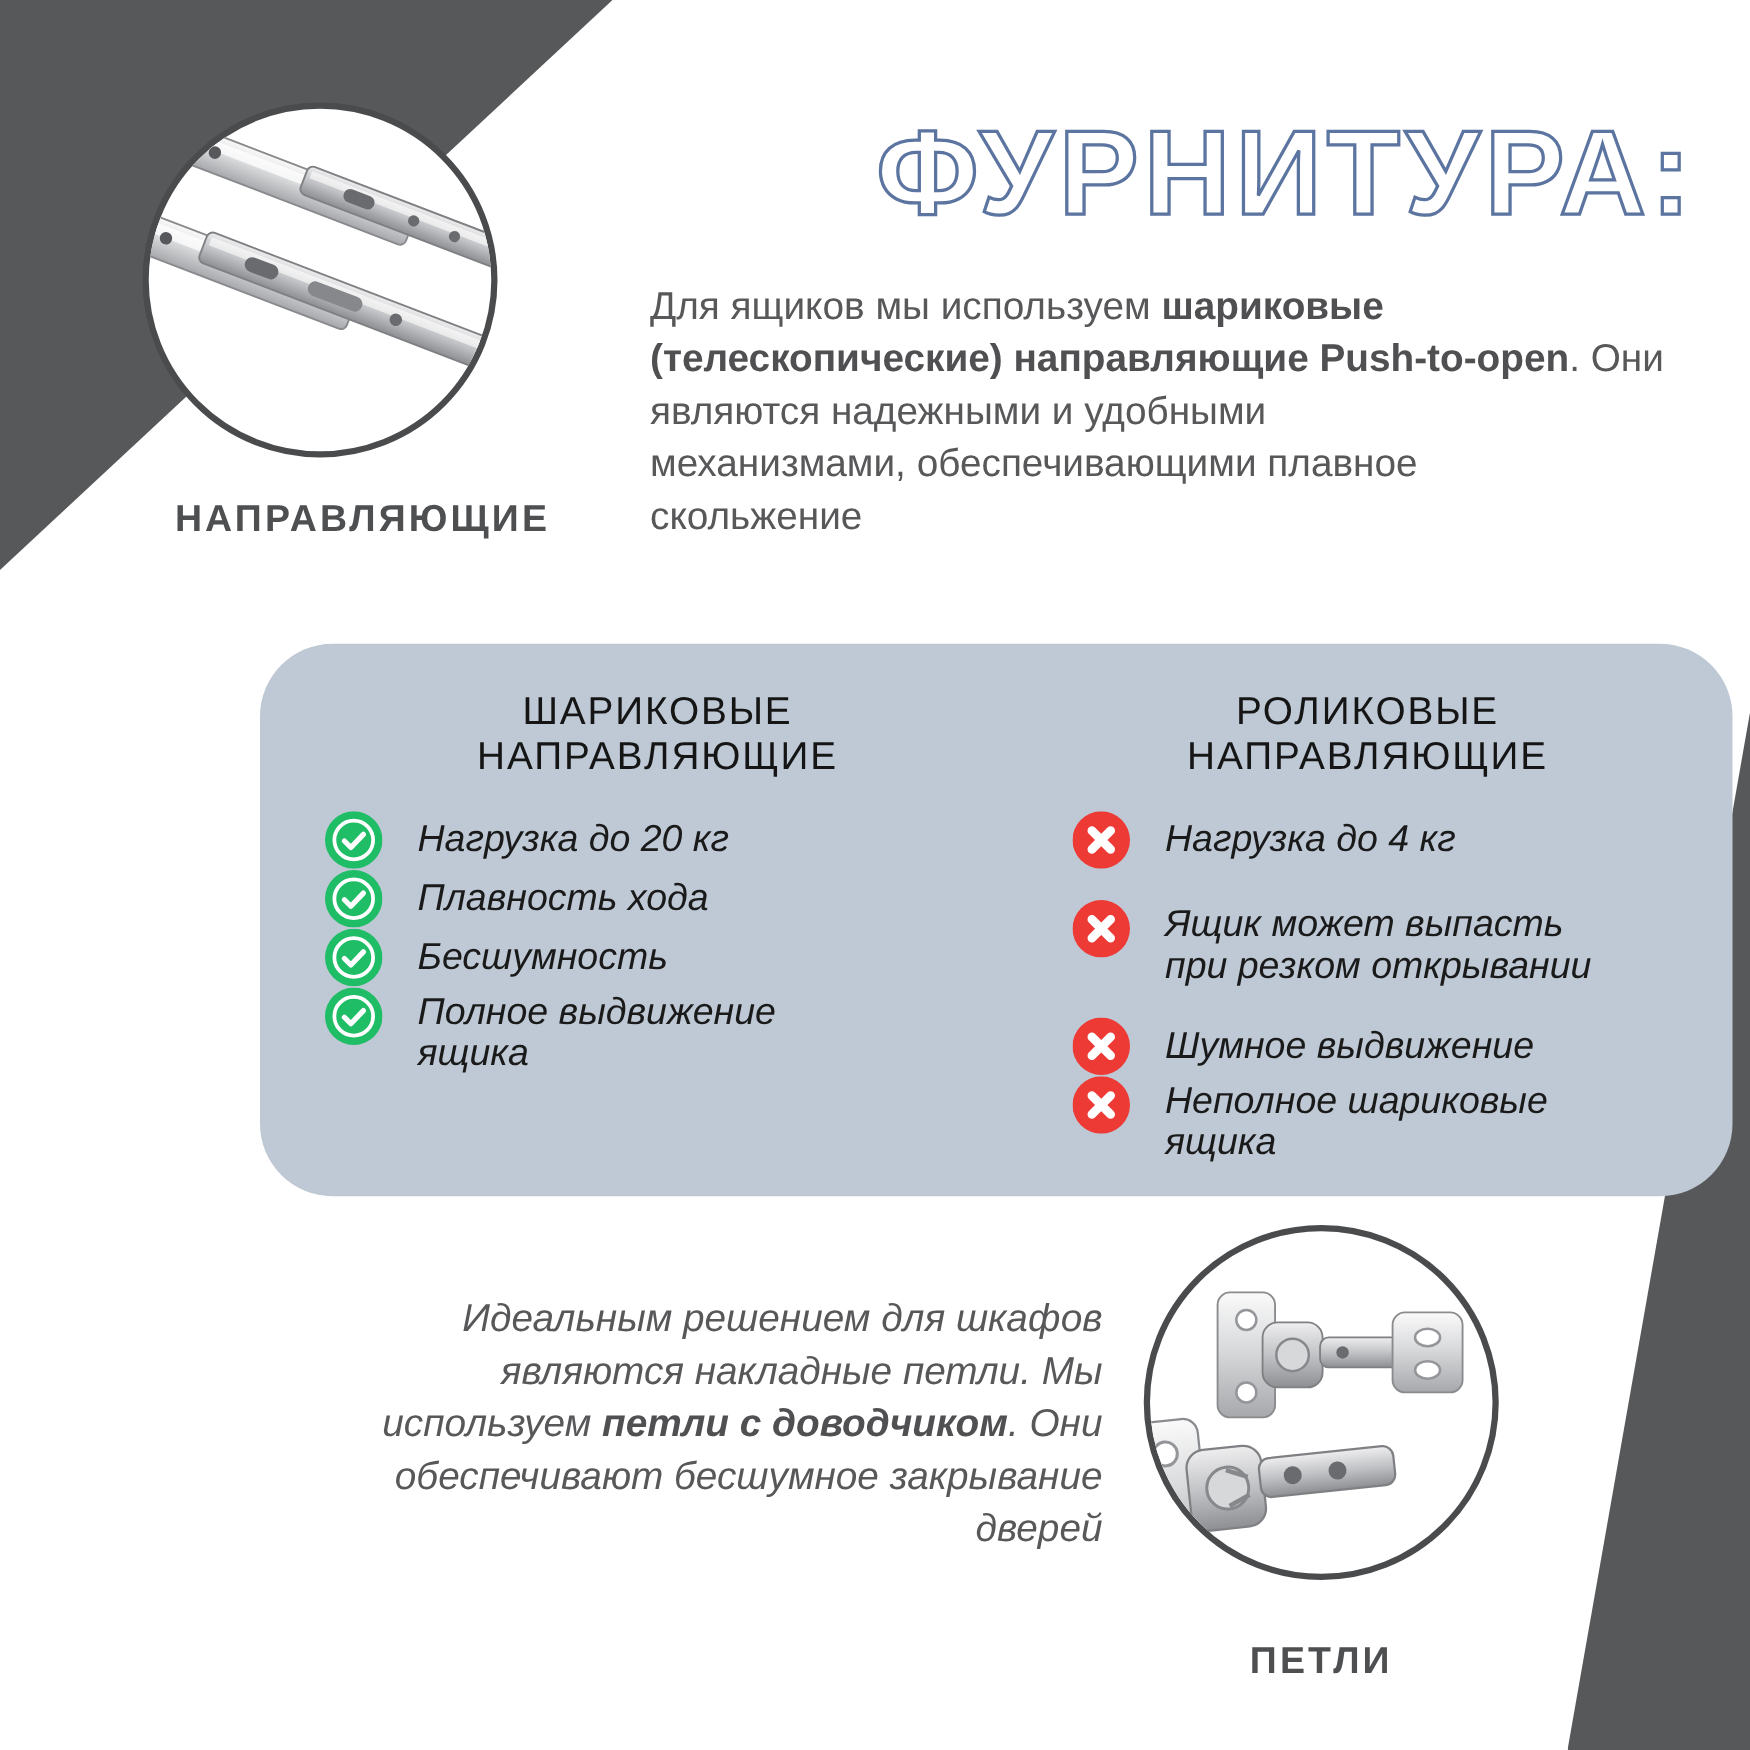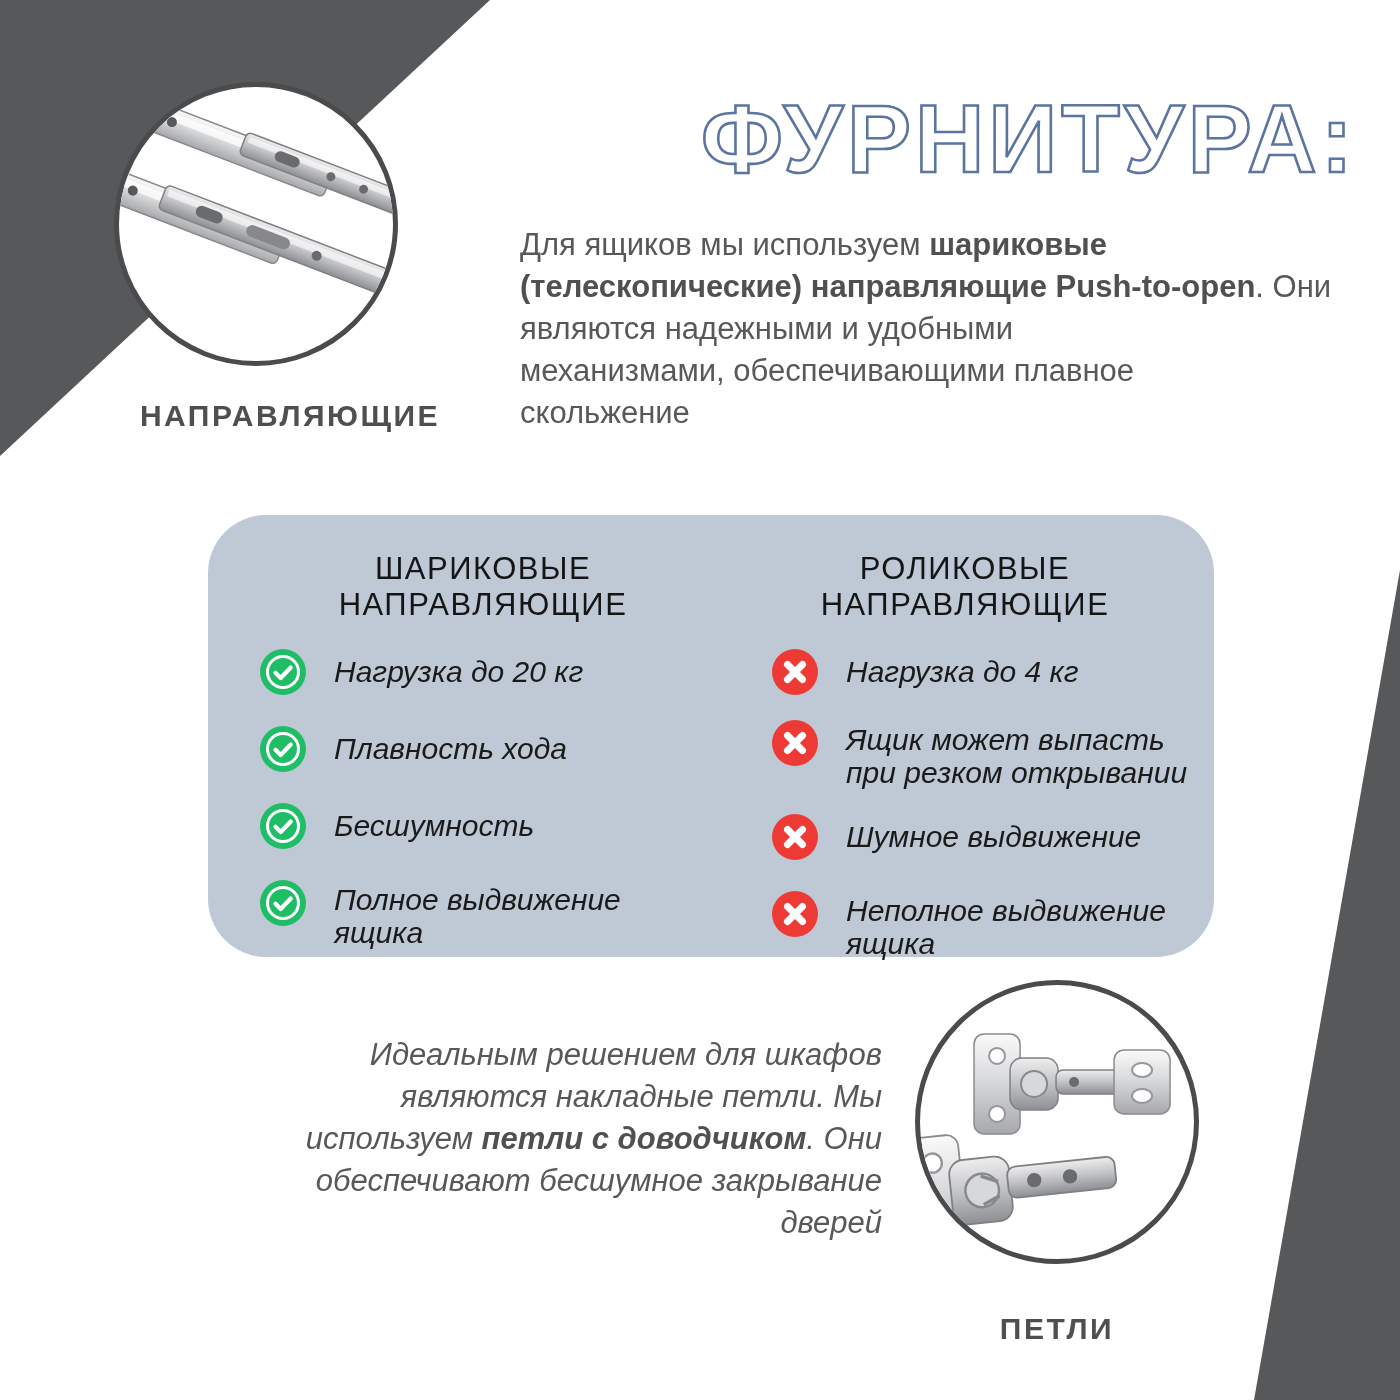--- a/index.html
+++ b/index.html
@@ -42,33 +42,33 @@
   }
 
   .para { position:absolute; z-index:2; font-size:31px; line-height:42px;
           color:#58585a; white-space:pre-line; }
   .para b { font-weight:700; color:#505053; }
   .para-intro { left:520px; top:224px; width:828px; text-align:left; }
   .para-outro { left:168px; top:1034px; width:714px; text-align:right;font-style:italic; }
 
   
   .card {
-    position:absolute; left:208px; top:515px; width:1006px; height:442px;
+    position:absolute; left:208px; top:515px; width:1178px; height:442px;
     border-radius:58px; background:#bec9d5; z-index:2;
     display:flex; box-sizing:border-box; padding:36px 8px 0 34px;
   }
   .col { flex:1; min-width:0; }
   .col-title {
     font-size:31px; letter-spacing:1.5px; color:#151515; text-align:center;
     line-height:36px; white-space:pre-line; margin-bottom:26px; font-weight:400;
   }
   .frow { display:flex; align-items:flex-start;font-style:italic; }
   .col-ball .frow   { margin-left:18px; }
   .col-roller .frow { margin-left:48px; }
-  .mt19 { margin-top:31px; }
+  .mt19 { margin-top:1px; }
   .mt8  { margin-top:25px; }
   .badge { flex:0 0 46px; width:46px; height:46px; margin-right:28px; }
   .badge svg { display:block; width:46px; height:46px; }
   .row-text {
     font-size:30px; color:#1a1a1a; line-height:46px; white-space:pre-line;
   }
   .row-text.two { line-height:33px; padding-top:3px; }
 </style>
 </head>
 <body>
@@ -208,21 +208,21 @@
         </span>
         <span class="row-text">Шумное выдвижение</span>
       </div>
       <div class="frow mt19">
         <span class="badge">
           <svg viewBox="0 0 46 46">
               <circle cx="23" cy="23" r="23" fill="#ee3a35"></circle>
               <path d="M15.5 15.5 L30.5 30.5 M30.5 15.5 L15.5 30.5" stroke="#ffffff" stroke-width="7" stroke-linecap="round"></path>
             </svg>
         </span>
-        <span class="row-text two">Неполное выдвижение
+        <span class="row-text two">Неполное шариковые
 ящика</span>
       </div>
     </div>
   </div>
 
   <div class="para para-outro"><span>Идеальным решением для шкафов
 являются накладные петли.  Мы
 используем </span><b>петли с доводчиком</b><span>. Они
 обеспечивают бесшумное закрывание
 дверей</span></div>

